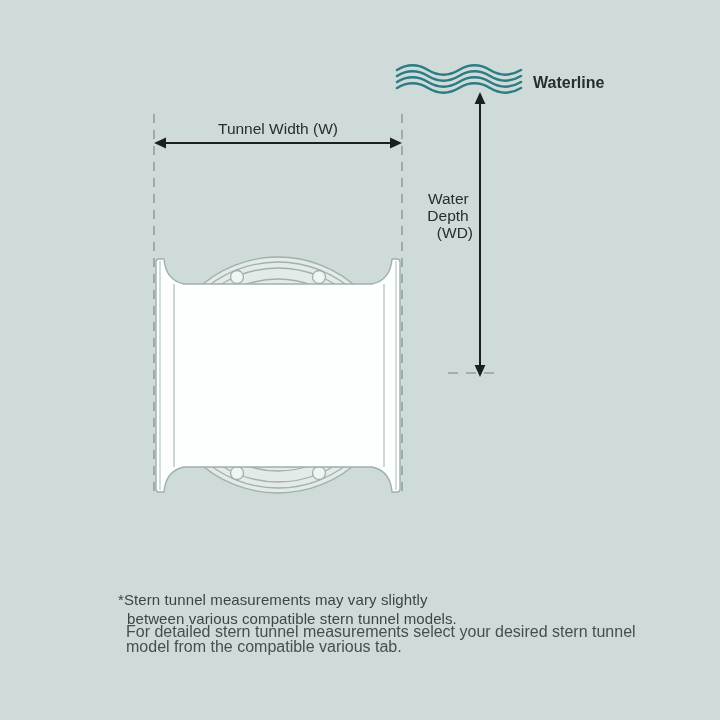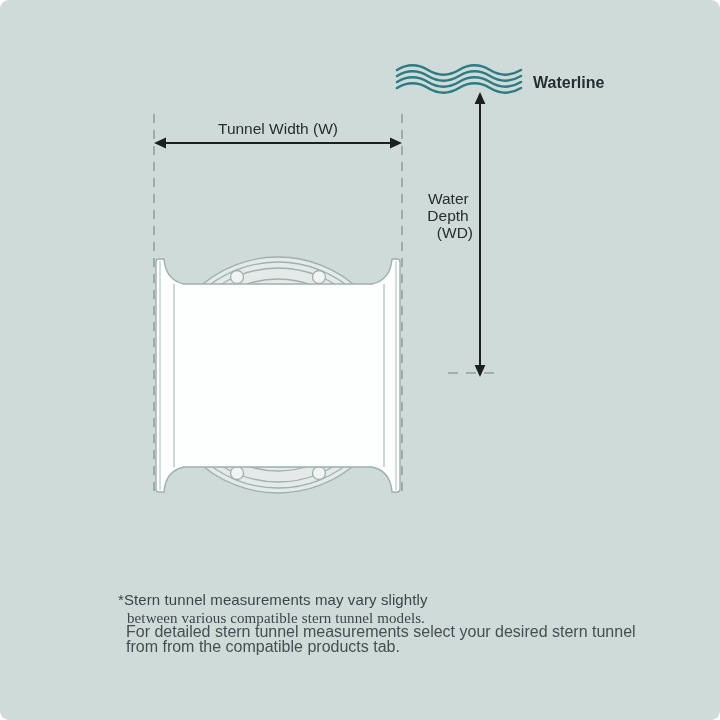--- a/index.html
+++ b/index.html
@@ -2,34 +2,33 @@
 <html style="--background: #cfdbd8; --waterline_teal: #2d7b83; --arrow_black: #1b1f21; --drawing_gray: #9fb0ad; --drawing_gray_light: #aebbb9; --dash_gray: #8fa19f; --label_text: #272e31; --footnote_text: #3c4549; --footnote_small_text: #454e52; --tunnel_fill: #fdfefe; --ring_tint: rgba(255,255,255,0.42); --bolt_hole_fill: #f0f5f4;"><head>
 <meta charset="utf-8">
 <style>
   html,body{margin:0;padding:0;}
   body{font-family:"Liberation Sans", sans-serif;}
   #stage{
     position:relative;
     width:720px;height:720px;
     background:var(--background,#cfdbd8);
     overflow:hidden;
-    border-radius:9px;
   }
   svg{display:block;}
   svg text{font-family:"Liberation Sans", sans-serif; fill:var(--label_text,#2b3236);}
   .lbl{font-size:15.5px;}
   .lbl-bold{font-size:16px;font-weight:bold;}
   .footnote-primary{
     position:absolute;left:118px;top:582px;
     font-size:15px;line-height:19px;
     color:var(--footnote_text,#3c4549);
     letter-spacing:0.1px;
     margin-top:8px;
   }
-  .footnote-primary .line2{margin-left:9px;font-family:Liberation Serif, serif;}
+  .footnote-primary .line2{margin-left:9px;}
   .footnote-secondary{
     position:absolute;left:126px;top:624px;
     font-size:16px;line-height:15px;
     color:var(--footnote_small_text,#454e52);
   }
 </style>
 </head>
 <body>
 
 <div id="stage">
@@ -100,16 +99,16 @@
       <tspan x="473" y="238">(WD)</tspan>
     </text>
   </svg>
 
   <div class="footnote-primary">
     <div class="line1">*Stern tunnel measurements may vary slightly</div>
     <div class="line2">between various compatible stern tunnel models.</div>
   </div>
   <div class="footnote-secondary">
     <div>For detailed stern tunnel measurements select your desired stern tunnel</div>
-    <div>from from the compatible products tab.</div>
+    <div>model from the compatible various tab.</div>
   </div>
 
 </div>
 
 </body></html>

